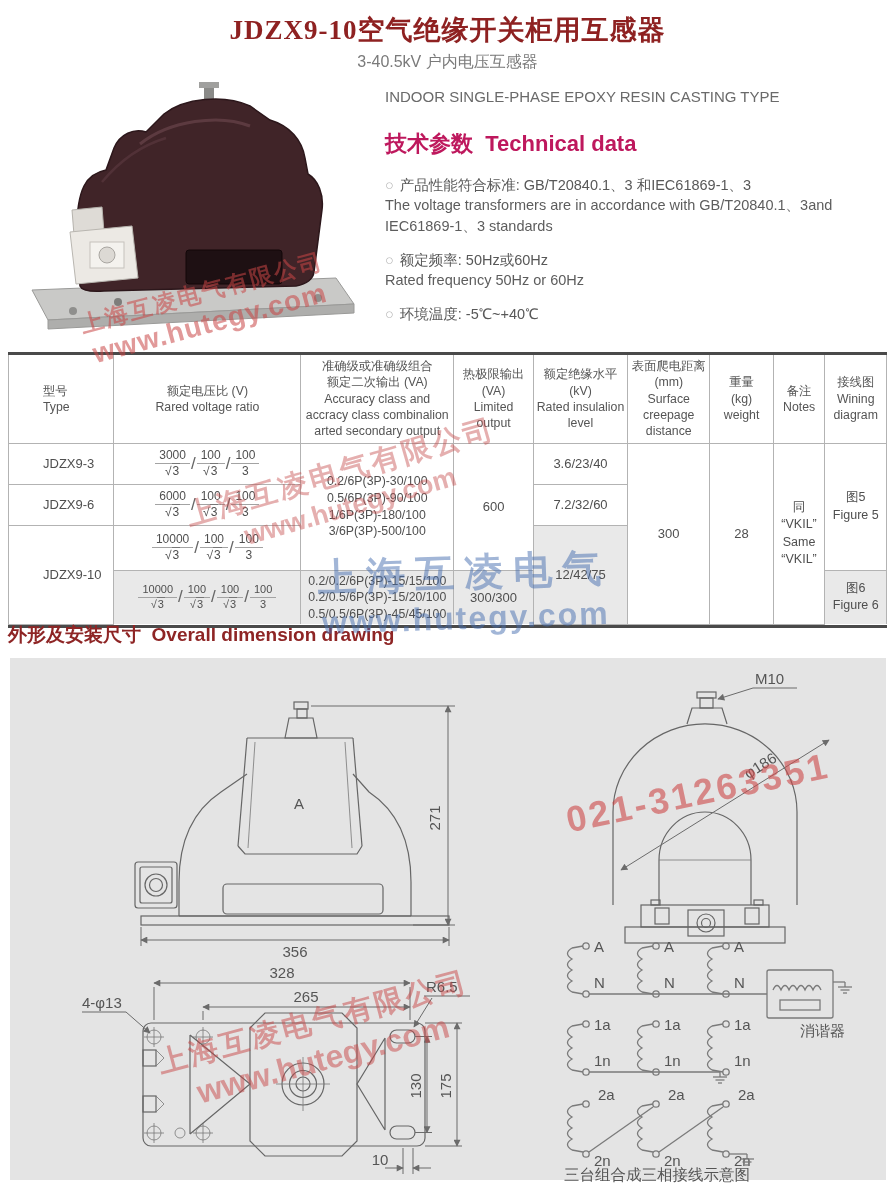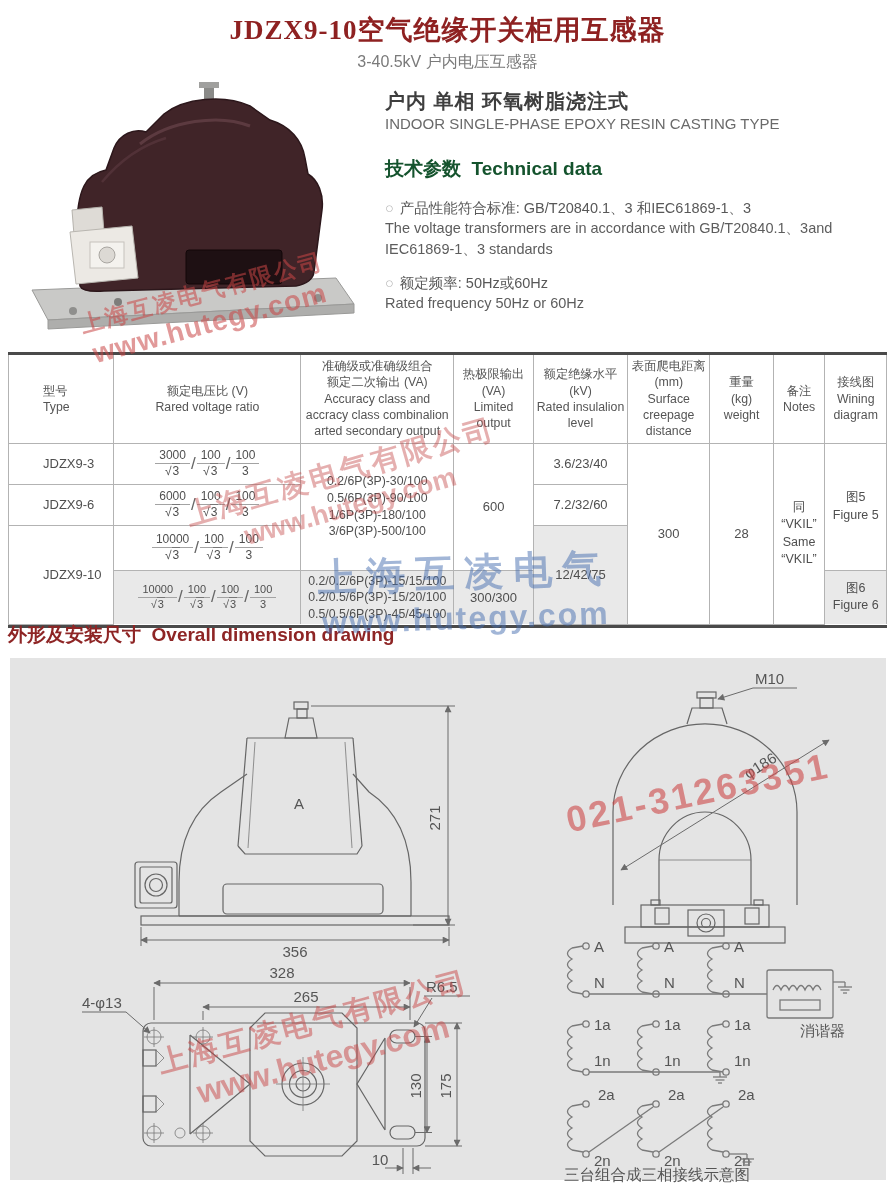--- a/index.html
+++ b/index.html
@@ -17,21 +17,21 @@
   
   .photo{position:absolute;left:18px;top:82px;width:348px;height:252px;}
   .wm-photo{left:18px;top:195px;width:340px;transform:rotate(-15deg);color:rgba(200,70,70,.55);}
   .wm-photo .l1{font-size:23px;font-weight:bold;letter-spacing:2px;}
   .wm-photo .l2{font-size:28px;font-weight:bold;letter-spacing:1px;}
 
   
   .rcol{position:absolute;left:385px;top:88px;width:505px;}
   .ptype-cn{font-size:20px;font-weight:bold;color:#3e3e3e;letter-spacing:1px;}
   .ptype-en{font-size:15px;color:#6a6a6a;margin-top:0;}
-  .tech-head{margin-top:24px;font-size:19px;font-weight:bold;color:#14532d;}
+  .tech-head{margin-top:24px;font-size:22px;font-weight:bold;color:#be185d;}
   .bullets{margin-top:16px;font-size:14.5px;color:#585858;line-height:1.4;}
   .bullet{margin-bottom:14px;}
   .ring{color:#b5b5b5;margin-right:6px;}
   .b-en{color:#5d5d5d;}
 
   
   .tbl-wrap{position:absolute;left:8px;top:352px;width:879px;
             border-top:3px solid #4a4a4a;border-bottom:3px solid #4a4a4a;}
   table{border-collapse:collapse;width:100%;table-layout:fixed;}
   th,td{border:1px solid #b3b3b3;color:#4f4f4f;text-align:center;vertical-align:middle;padding:2px;}
@@ -106,36 +106,36 @@
       <circle cx="89" cy="173" r="8" fill="#dcd9d4" stroke="#a9a6a1"></circle>
       <circle cx="100" cy="220" r="4" fill="#7d7d7b"></circle>
     </svg>
     <div class="wm wm-photo">
       <div class="l1">上海互凌电气有限公司</div>
       <div class="l2">www.hutegy.com</div>
     </div>
   </div>
 
   <div class="rcol">
-    <div class="ptype-cn">户内 单相 环氧树脂浇注式</div>
     <div class="ptype-en">INDOOR SINGLE-PHASE EPOXY RESIN CASTING TYPE</div>
     <div class="tech-head">
       <span>技术参数</span>&nbsp;
       <span>Technical data</span>
     </div>
     <div class="bullets" id="bullets">
         <div class="bullet">
           <div class="b-cn"><span class="ring">○</span>产品性能符合标准: GB/T20840.1、3 和IEC61869-1、3</div>
           <div class="b-en">The voltage transformers are in accordance with GB/T20840.1、3and IEC61869-1、3 standards</div>
         </div>
         <div class="bullet">
           <div class="b-cn"><span class="ring">○</span>额定频率: 50Hz或60Hz</div>
           <div class="b-en">Rated frequency 50Hz or 60Hz</div>
         </div>
         <div class="bullet">
+          <div class="b-cn"><span class="ring">○</span>环境温度: -5℃~+40℃</div>
         </div>
       </div>
   </div>
 
   <div class="tbl-wrap">
     <table>
       <colgroup>
         <col style="width:12%">
           <col style="width:21.3%">
           <col style="width:17.4%">

